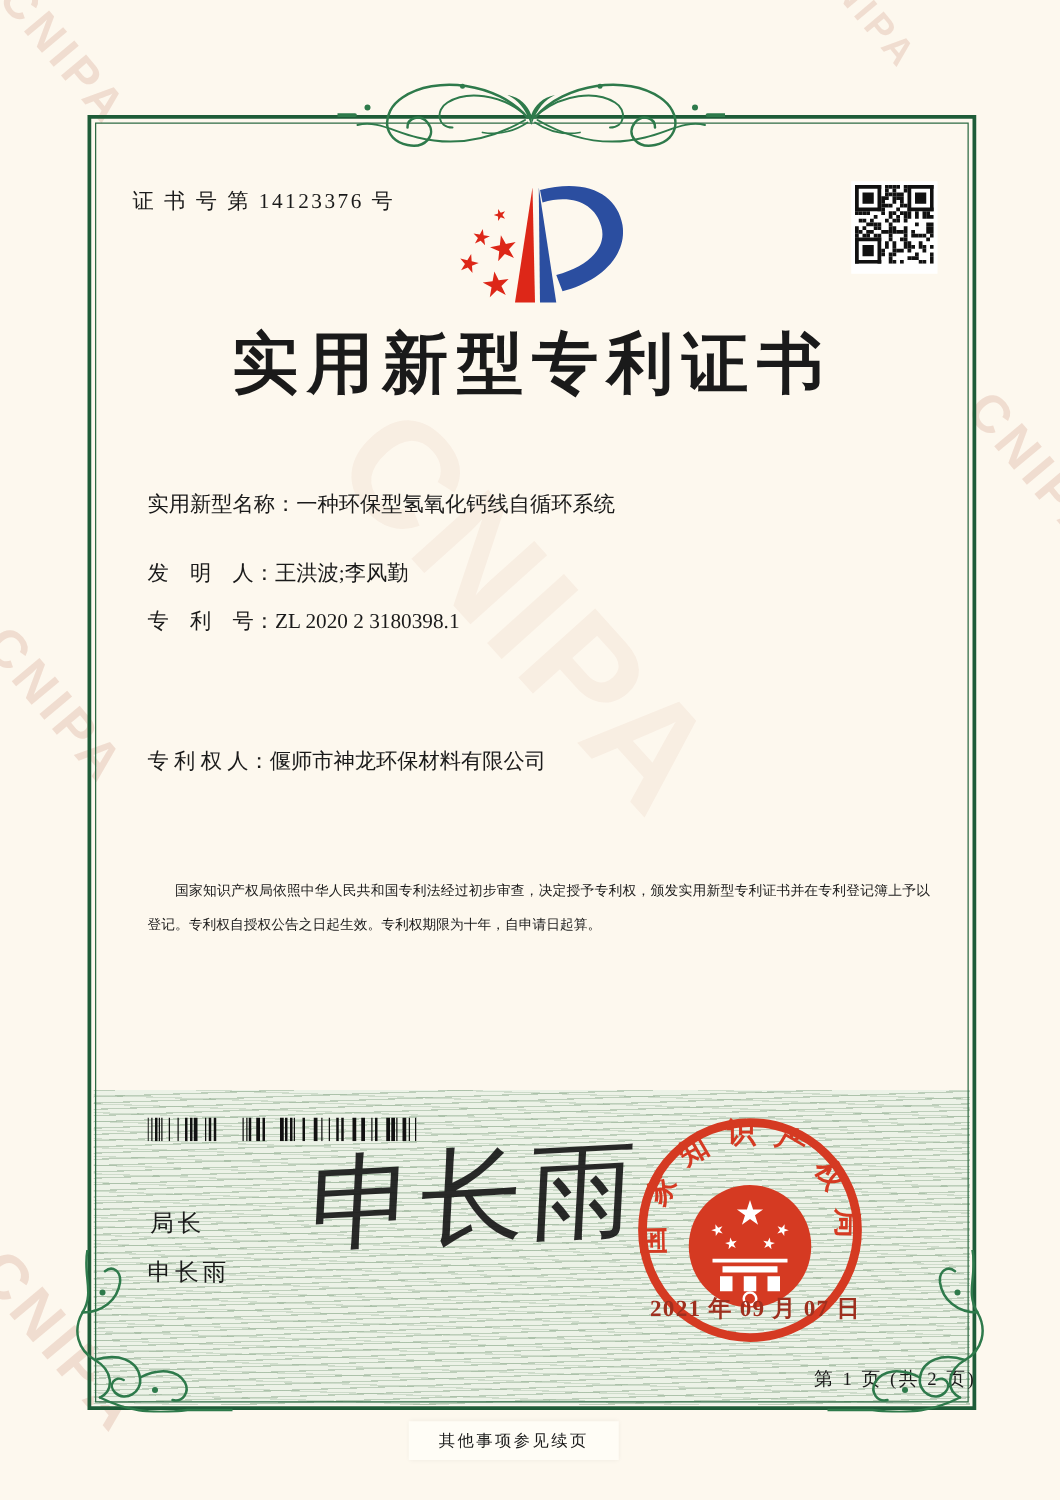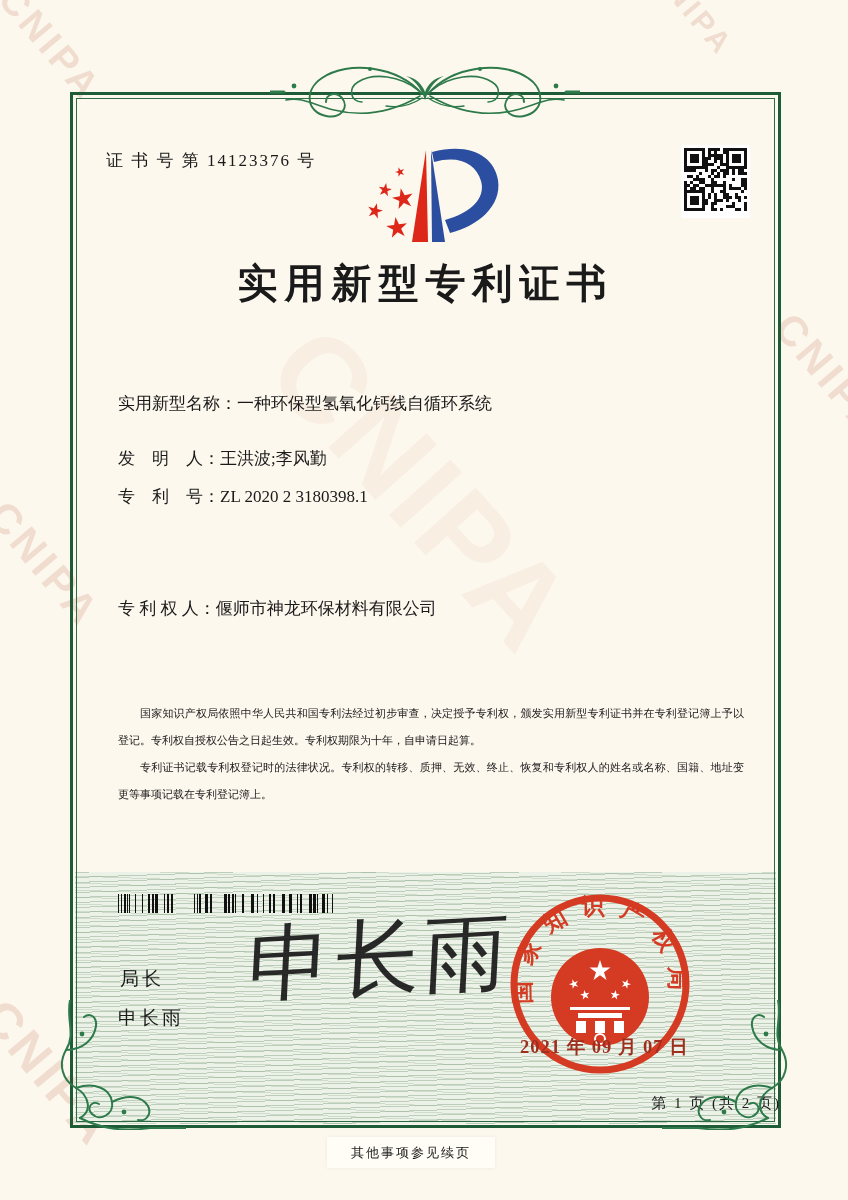--- a/index.html
+++ b/index.html
@@ -50,21 +50,21 @@
   .green-zone-fade{
     position:absolute;left:75px;top:864px;width:701px;height:16px;z-index:1;
     background:linear-gradient(#fdf8ee, rgba(253,248,238,0));
   }
   
   .cert-no{position:absolute;left:106px;top:149px;font-size:17px;letter-spacing:2px;z-index:2;text-align:center;}
   .logo{position:absolute;left:348px;top:136px;z-index:2;}
   .qr-wrap{position:absolute;left:681px;top:145px;background:#fff;padding:3px;z-index:2;}
   .title{
     position:absolute;left:70px;top:256px;width:711px;text-align:center;
-    font-size:40px;font-weight:bold;letter-spacing:7px;z-index:2;
+    font-size:53px;font-weight:bold;letter-spacing:7px;z-index:2;
   }
   
   .field{position:absolute;left:118px;font-size:17px;z-index:2;white-space:nowrap;}
   .field .lab{display:inline-block;margin-top:35px;}
   .f0{top:357px;} .f1{top:412px;} .f2{top:450px;} .f3{top:512px;} .f4{top:562px;} .f5{top:612px;}
   .grant-date{position:absolute;left:118px;top:662px;font-size:17px;z-index:2;white-space:nowrap;}
   .grant-no{position:absolute;left:452px;top:662px;font-size:17px;z-index:2;white-space:nowrap;}
   
   .paras{position:absolute;left:118px;top:700px;width:626px;z-index:2;}
   .paras p{margin:0;font-size:11px;line-height:27px;text-indent:2em;text-align:justify;}
@@ -339,21 +339,20 @@
   <div class="field f2">
     <span class="lab">专　利　号：</span><span>ZL 2020 2 3180398.1</span>
   </div>
   <div class="field f4">
     <span class="lab">专 利 权 人：</span><span>偃师市神龙环保材料有限公司</span>
   </div>
 
 
   <div class="paras">
     <p>国家知识产权局依照中华人民共和国专利法经过初步审查，决定授予专利权，颁发实用新型专利证书并在专利登记簿上予以登记。专利权自授权公告之日起生效。专利权期限为十年，自申请日起算。</p>
-    <p>专利证书记载专利权登记时的法律状况。专利权的转移、质押、无效、终止、恢复和专利权人的姓名或名称、国籍、地址变更等事项记载在专利登记簿上。</p>
   </div>
 
   <svg class="barcode" id="barcode-svg" width="220" height="19" viewBox="0 0 220 19" fill="#111">
       <rect x="0" y="0" width="1" height="19"></rect>
       <rect x="3" y="0" width="1" height="19"></rect>
       <rect x="6" y="0" width="2" height="19"></rect>
       <rect x="9" y="0" width="1" height="19"></rect>
       <rect x="11" y="0" width="1" height="19"></rect>
       <rect x="17" y="0" width="1" height="19"></rect>
       <rect x="24" y="0" width="1" height="19"></rect>

